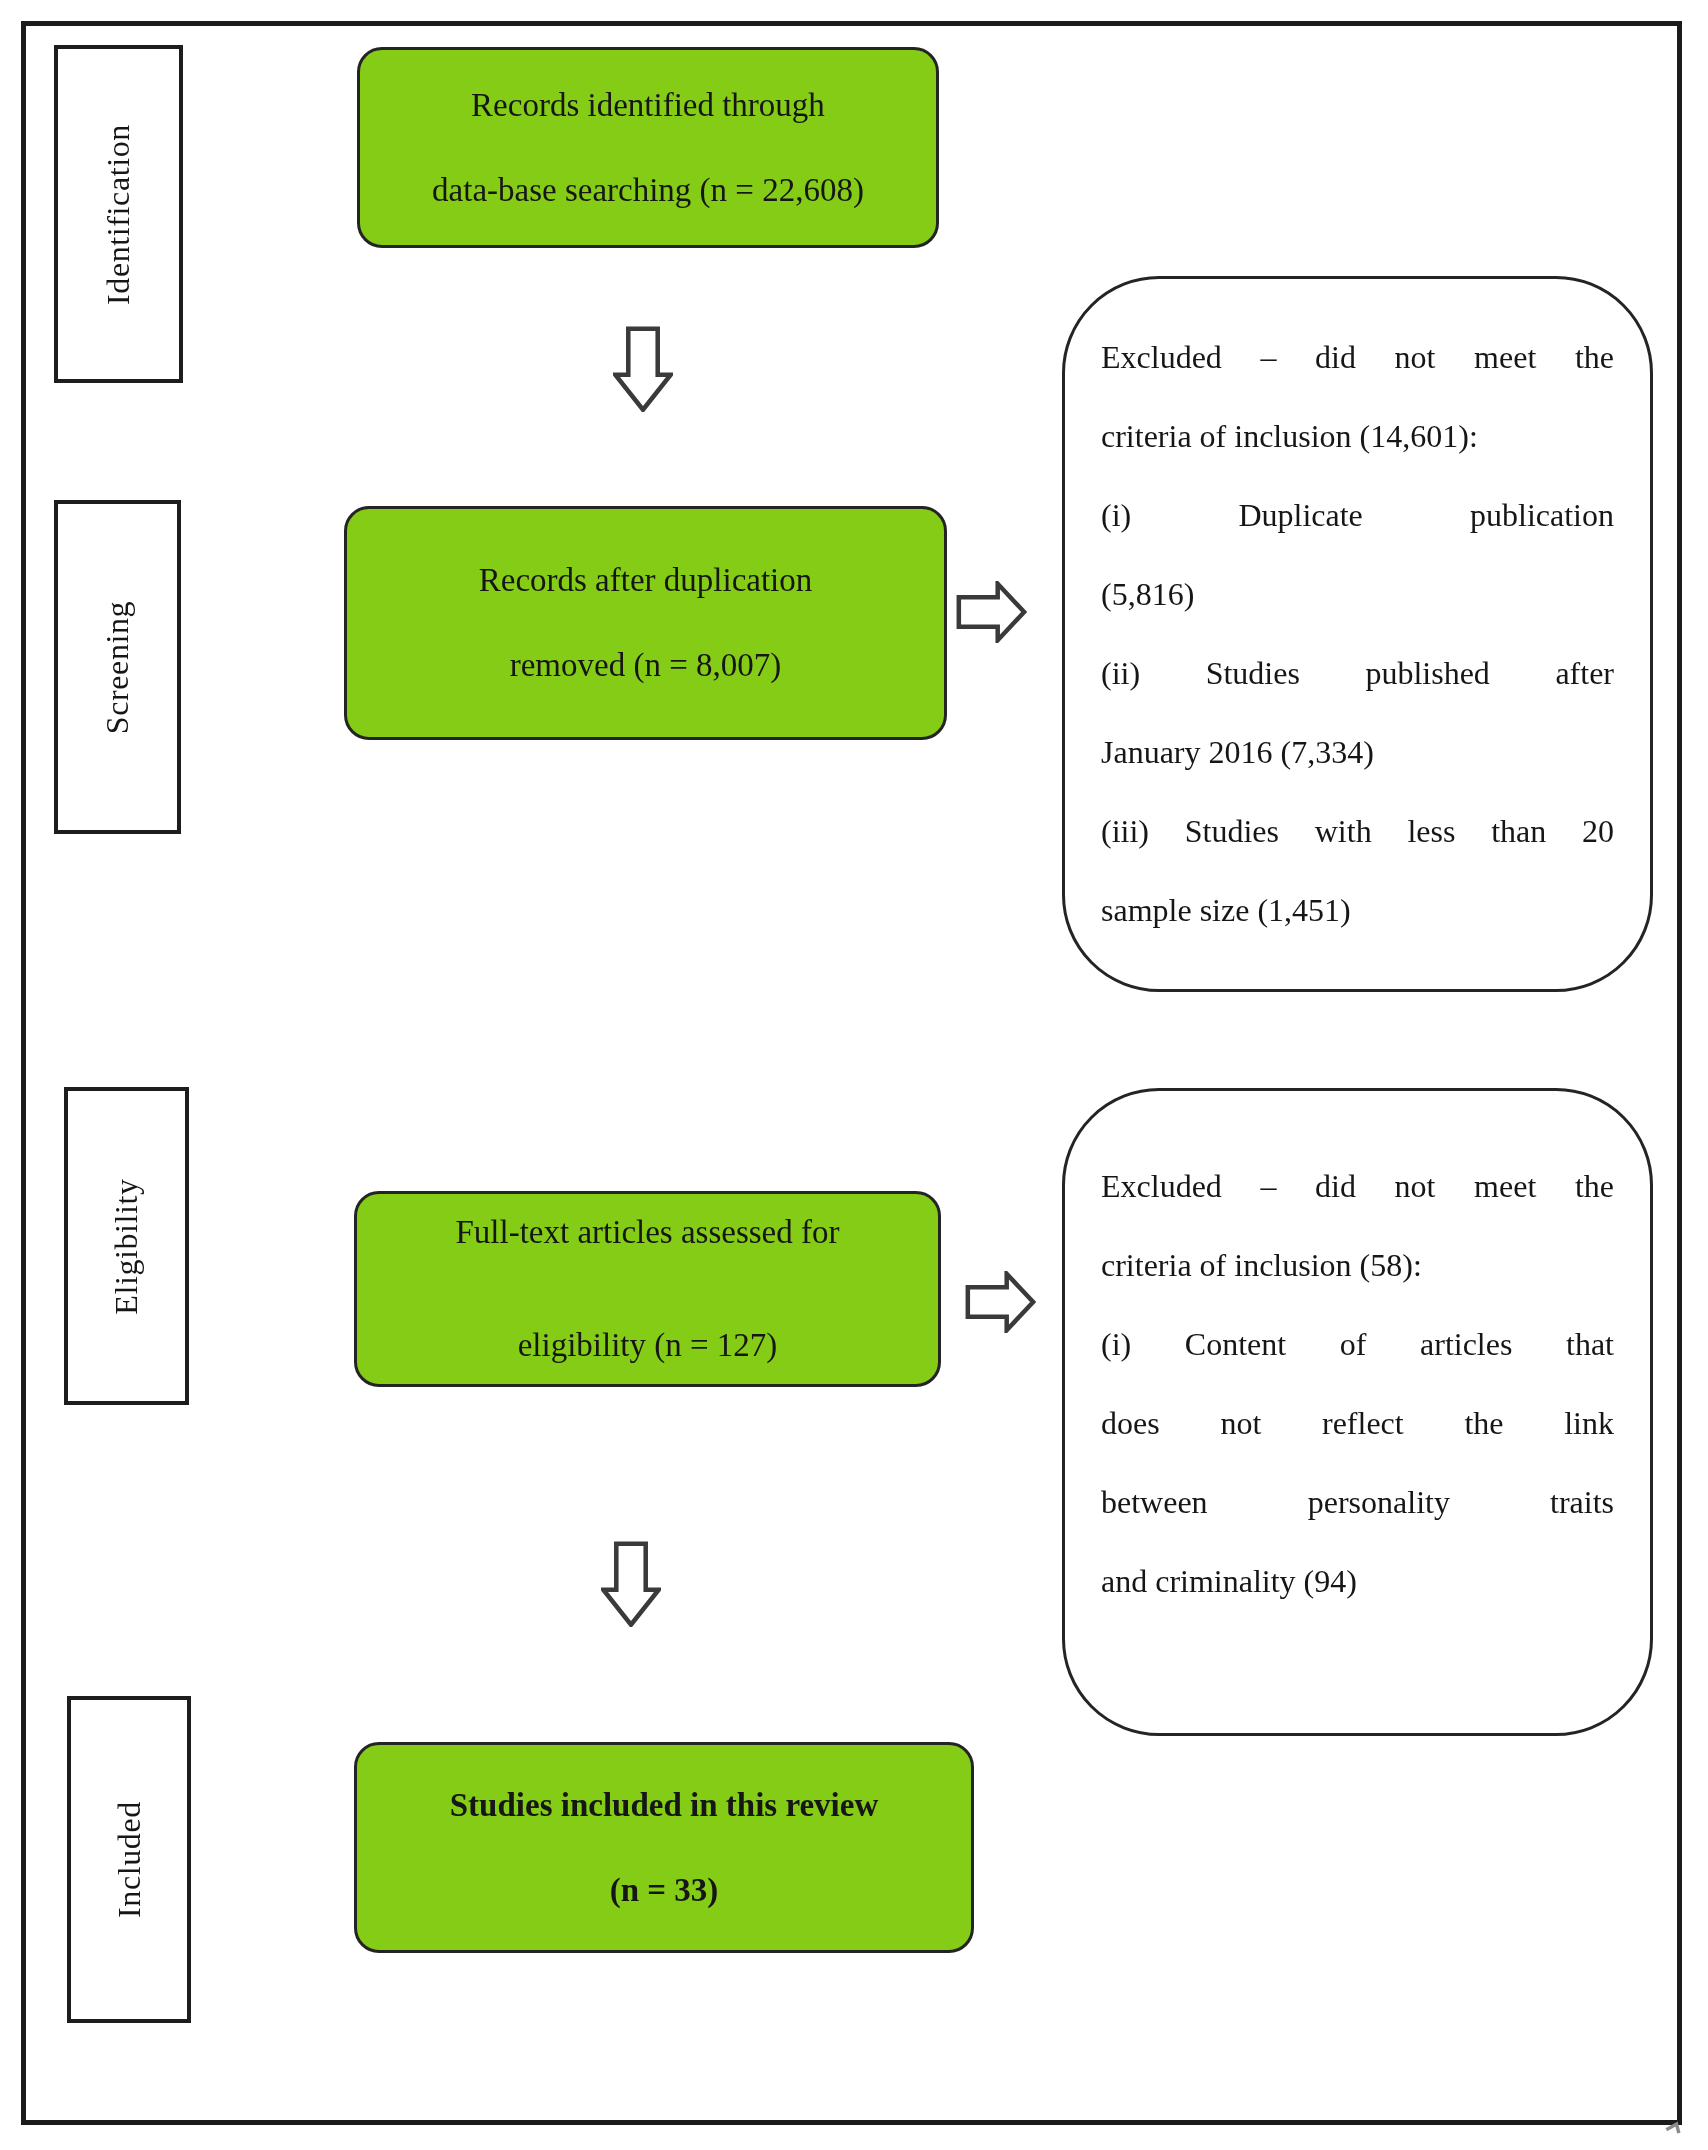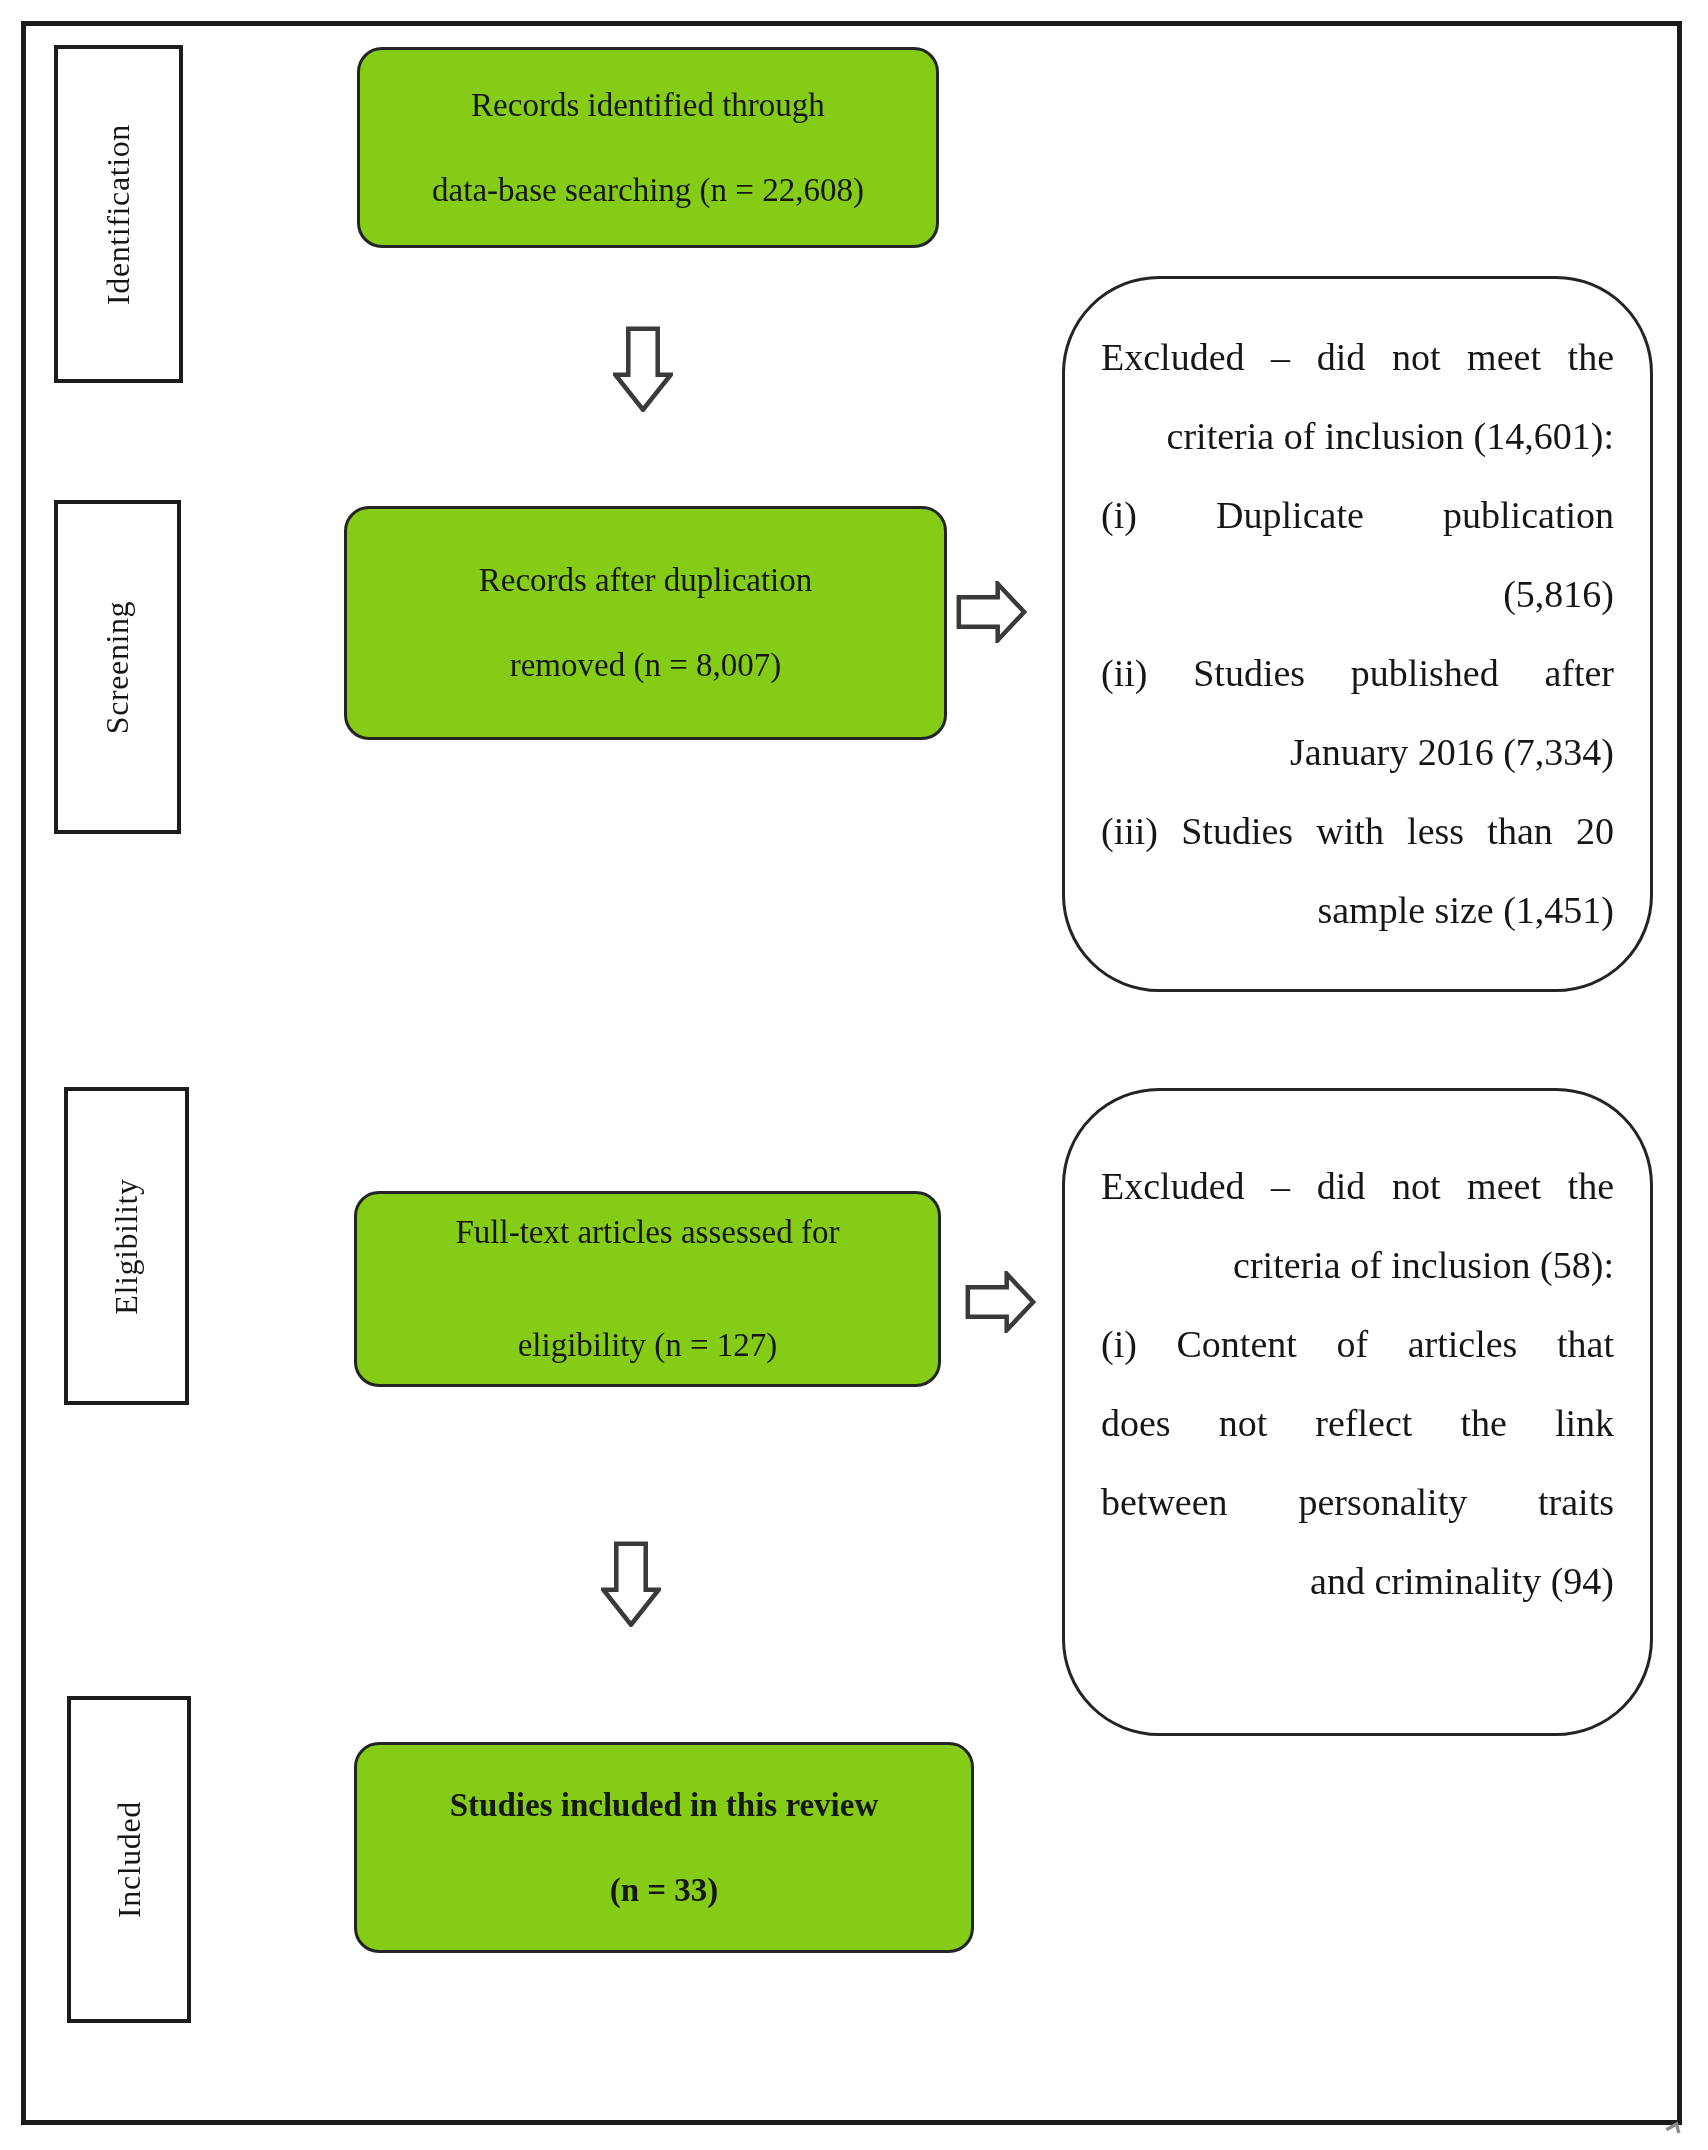--- a/index.html
+++ b/index.html
@@ -65,26 +65,26 @@
   .excl {
     position: absolute;
     box-sizing: border-box;
     border: 3.4px solid #242424;
     border-radius: 97px;
     background: #ffffff;
     display: flex;
     flex-direction: column;
     justify-content: center;
     padding: 0 36px;
-    font-size: 38px;
+    font-size: 32px;
     line-height: 79px;
   }
   .excl-1 { left: 1062px; top: 276px;  width: 591px; height: 716px; }
   .excl-2 { left: 1062px; top: 1088px; width: 591px; height: 648px; padding-bottom: 56px; }
-  .excl .line { width: 100%; text-align: right; }
+  .excl .line { width: 100%; text-align: left; }
   .excl .line.j { text-align: justify; text-align-last: justify; }
 
   .arrow { position: absolute; }
   .arrow-down-1  { left: 613px; top: 326px; }
   .arrow-right-1 { left: 956px; top: 581px; }
   .arrow-right-2 { left: 965px; top: 1271px; }
   .arrow-down-2  { left: 601px; top: 1541px; }
   .arrow svg { display: block; }
 
   .corner-artifact {

